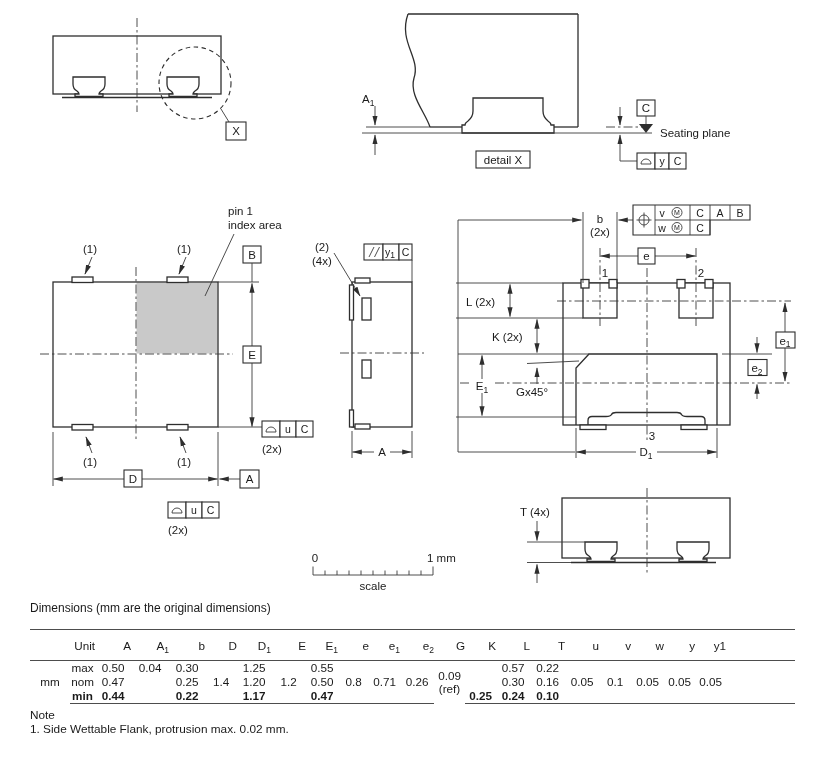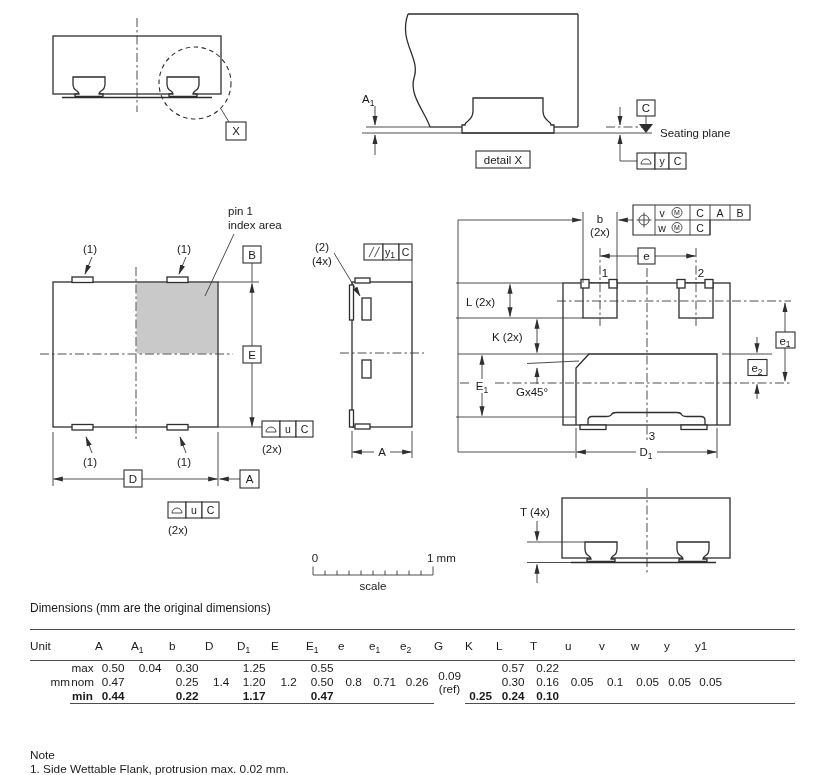--- a/index.html
+++ b/index.html
@@ -15,28 +15,28 @@
   .tl{stroke:#3a3a3a;stroke-width:0.9;fill:none;}
   .cl{stroke:#3a3a3a;stroke-width:0.9;fill:none;stroke-dasharray:9 3 2.5 3;}
   .dashc{stroke:#2e2e2e;stroke-width:1.1;fill:none;stroke-dasharray:4.5 3.5;}
   .box{fill:#fff;stroke:#2e2e2e;stroke-width:1.1;}
   .wbg{fill:#fff;stroke:none;}
   .tri{fill:#2e2e2e;stroke:none;}
   
   #dims{position:absolute;left:30px;top:601px;width:765px;}
   #dims .ttl{font-size:12px;padding-bottom:14px;border-bottom:1.6px solid #4d4d4d;}
   #dims table{width:765px;border-collapse:collapse;font-size:11.7px;table-layout:fixed;}
-  #dims th{font-weight:normal;height:30px;text-align:left;border-bottom:1.6px solid #4d4d4d;padding:0;}
+  #dims th{font-weight:normal;height:30px;text-align:right;border-bottom:1.6px solid #4d4d4d;padding:0;}
   #dims td{text-align:center;height:14px;padding:0;line-height:14px;}
   #dims tr.last td{border-bottom:1.6px solid #4d4d4d;font-weight:bold;}
-  #dims td.unit{vertical-align:middle;text-align:right;}
+  #dims td.unit{vertical-align:middle;}
   #dims td.gcell{vertical-align:middle;line-height:13px;}
   #dims sub{font-size:8.5px;line-height:0;}
   
-  #notes{position:absolute;left:30px;top:709px;width:740px;font-size:11.8px;line-height:13.6px;margin-top:40px;}
+  #notes{position:absolute;left:30px;top:709px;width:740px;font-size:11.8px;line-height:13.6px;}
 </style>
 </head>
 <body>
 
 <div id="page">
 <svg width="827" height="600" viewBox="0 0 827 600">
   <defs>
     <marker id="ah" viewBox="0 0 10 6" refX="9.3" refY="3" markerWidth="10" markerHeight="6" markerUnits="userSpaceOnUse" orient="auto-start-reverse">
       <path d="M0,0.4 L10,3 L0,5.6 Z" fill="#2e2e2e"></path>
     </marker>

